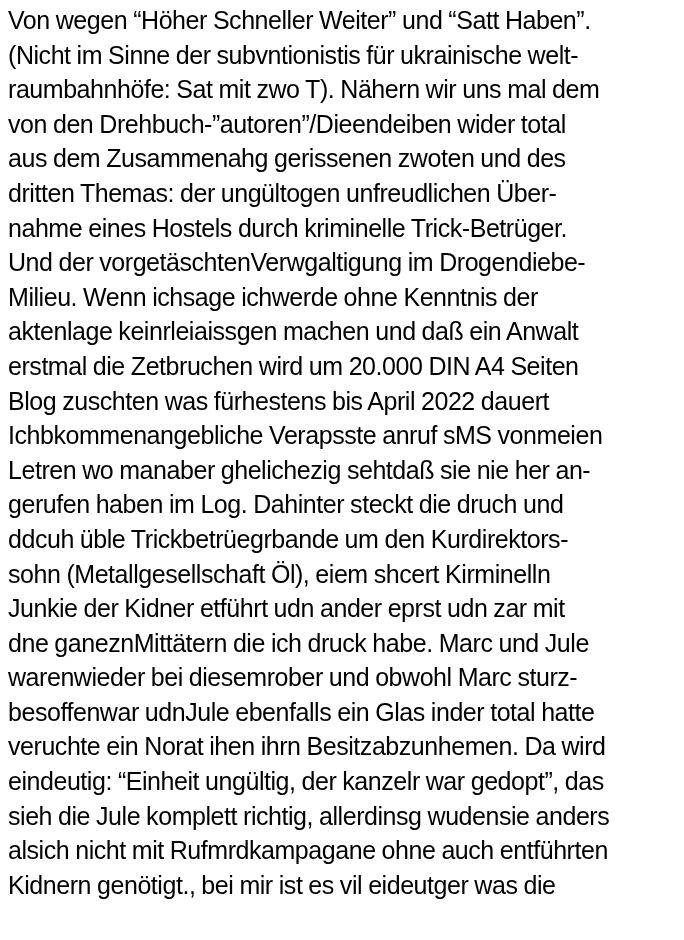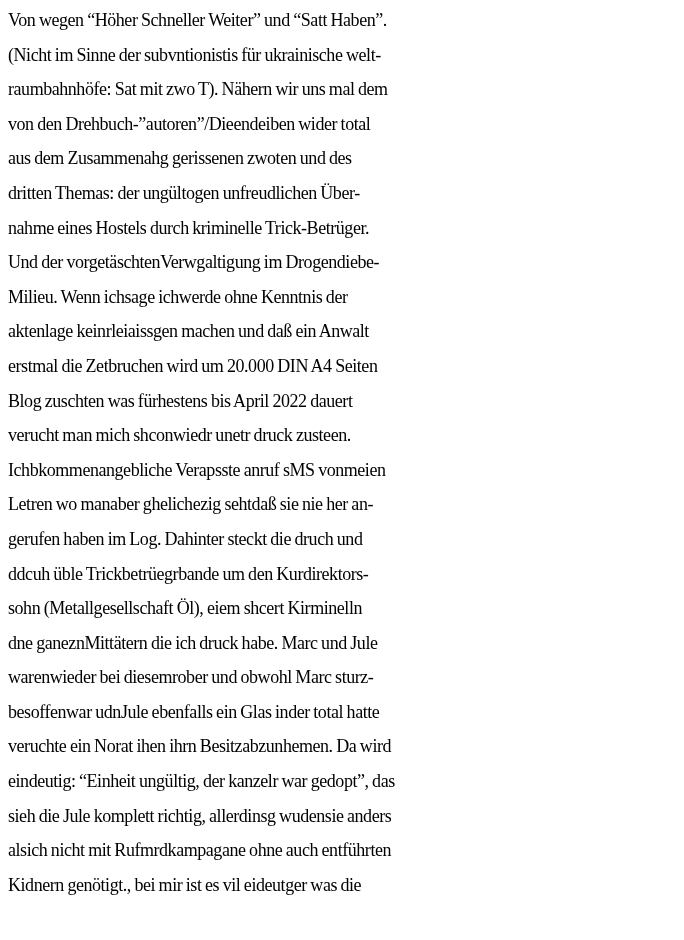--- a/index.html
+++ b/index.html
@@ -15,25 +15,24 @@
   }
   .page {
     box-sizing: border-box;
     width: 684px;
     height: 940px;
     background: #ffffff;
     padding: 3px 6px 0 8px;
   }
   .text-block {
     color: #000000;
-    font-size: 18px;
+    font-size: 25px;
     font-weight: 400;
     letter-spacing: -0.45px;
     word-spacing: -0.5px;
-    font-family: Liberation Serif, serif;
   }
   .text-block .line {
     white-space: nowrap;
     height: 34.6px;
     line-height: 34.6px;
   }
 </style>
 </head>
 <body>
 
@@ -44,26 +43,26 @@
       <div class="line">raumbahnhöfe: Sat mit zwo T). Nähern wir uns mal dem</div>
       <div class="line">von den Drehbuch-”autoren”/Dieendeiben wider total</div>
       <div class="line">aus dem Zusammenahg gerissenen zwoten und des</div>
       <div class="line">dritten Themas: der ungültogen unfreudlichen Über-</div>
       <div class="line">nahme eines Hostels durch kriminelle Trick-Betrüger.</div>
       <div class="line">Und der vorgetäschtenVerwgaltigung im Drogendiebe-</div>
       <div class="line">Milieu. Wenn ichsage ichwerde ohne Kenntnis der</div>
       <div class="line">aktenlage keinrleiaissgen machen und daß ein Anwalt</div>
       <div class="line">erstmal die Zetbruchen wird um 20.000 DIN A4 Seiten</div>
       <div class="line">Blog zuschten was fürhestens bis April 2022 dauert</div>
-      <div class="line">verucht man mich shconwiedr unetr druck zusteen.</div>
       <div class="line">Ichbkommenangebliche Verapsste anruf sMS vonmeien</div>
       <div class="line">Letren wo manaber ghelichezig sehtdaß sie nie her an-</div>
       <div class="line">gerufen haben im Log. Dahinter steckt die druch und</div>
       <div class="line">ddcuh üble Trickbetrüegrbande um den Kurdirektors-</div>
       <div class="line">sohn (Metallgesellschaft Öl), eiem shcert Kirminelln</div>
+      <div class="line">Junkie der Kidner etführt udn ander eprst udn zar mit</div>
       <div class="line">dne ganeznMittätern die ich druck habe. Marc und Jule</div>
       <div class="line">warenwieder bei diesemrober und obwohl Marc sturz-</div>
       <div class="line">besoffenwar udnJule ebenfalls ein Glas inder total hatte</div>
       <div class="line">veruchte ein Norat ihen ihrn Besitzabzunhemen. Da wird</div>
       <div class="line">eindeutig: “Einheit ungültig, der kanzelr war gedopt”, das</div>
       <div class="line">sieh die Jule komplett richtig, allerdinsg wudensie anders</div>
       <div class="line">alsich nicht mit Rufmrdkampagane ohne auch entführten</div>
       <div class="line">Kidnern genötigt., bei mir ist es vil eideutger was die</div>
     </div>
 </div>

